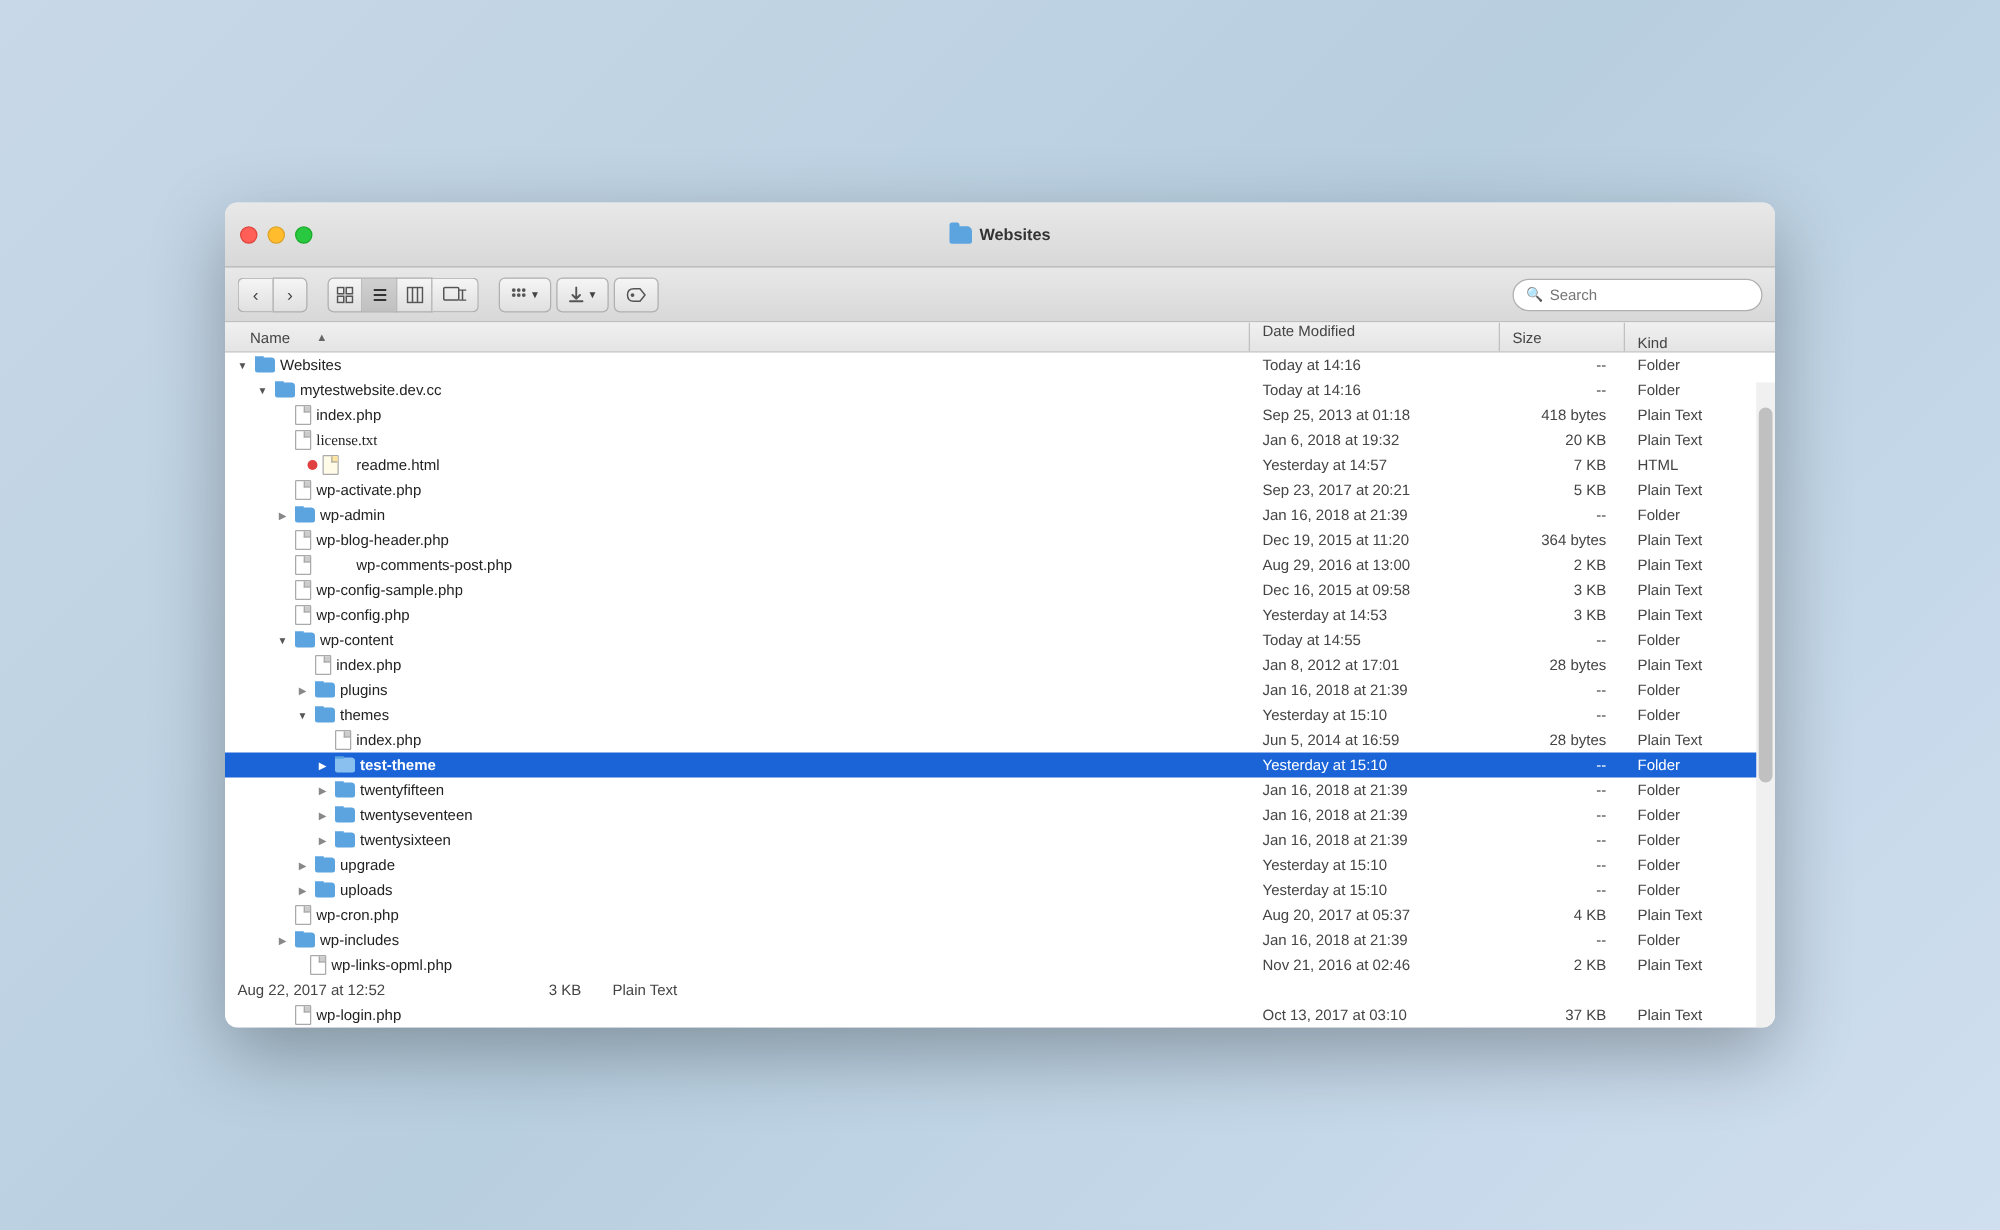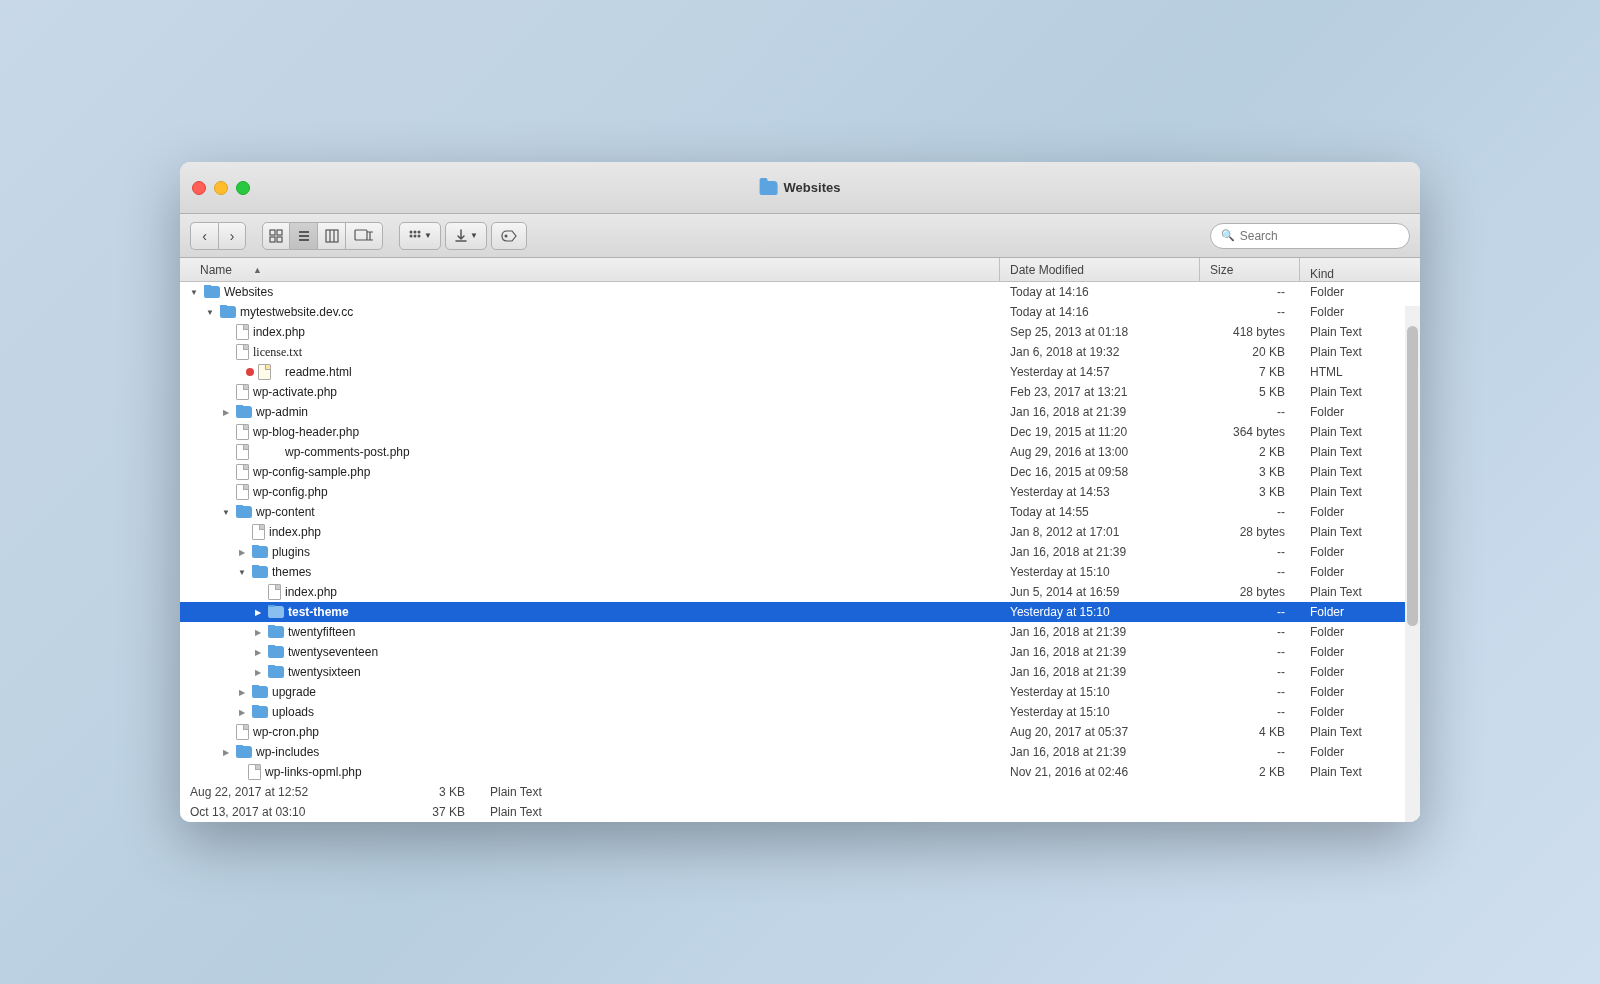--- a/index.html
+++ b/index.html
@@ -177,21 +177,20 @@
       cursor: pointer;
       height: 100%;
       border-right: 1px solid #c0c0c0;
     }
     .col-date {
       width: 200px;
       padding-left: 10px;
       border-right: 1px solid #c0c0c0;
       height: 100%;
       display: flex;
-      align-items: center;
       cursor: pointer;
     }
     .col-size {
       width: 100px;
       padding-left: 10px;
       border-right: 1px solid #c0c0c0;
       height: 100%;
       display: flex;
       align-items: center;
       cursor: pointer;
@@ -513,21 +512,21 @@
             <div class="file-date">Yesterday at 14:57</div>
             <div class="file-size">7 KB</div>
             <div class="file-kind">HTML</div>
           </div>
           <div class="file-row">
             <div class="file-name" style="padding-left: 40px;">
               <span class="disclosure"></span>
               <div class="icon-file"></div>
               <span style="overflow: hidden; text-overflow: ellipsis; white-space: nowrap;">wp-activate.php</span>
             </div>
-            <div class="file-date">Feb 23, 2017 at 13:21</div>
+            <div class="file-date">Sep 23, 2017 at 20:21</div>
             <div class="file-size">5 KB</div>
             <div class="file-kind">Plain Text</div>
           </div>
           <div class="file-row">
             <div class="file-name" style="padding-left: 40px;">
               <span class="disclosure" style="color: rgb(136, 136, 136); font-size: 8px;">▶</span>
               <div class="icon-folder"></div>
               <span style="overflow: hidden; text-overflow: ellipsis; white-space: nowrap;">wp-admin</span>
             </div>
             <div class="file-date">Jan 16, 2018 at 21:39</div>
@@ -713,20 +712,25 @@
             <div class="file-date">Nov 21, 2016 at 02:46</div>
             <div class="file-size">2 KB</div>
             <div class="file-kind">Plain Text</div>
           </div>
           <div class="file-row">
             <div class="file-date">Aug 22, 2017 at 12:52</div>
             <div class="file-size">3 KB</div>
             <div class="file-kind">Plain Text</div>
           </div>
           <div class="file-row">
+            <div class="file-name" style="padding-left: 40px;">
+              <span class="disclosure"></span>
+              <div class="icon-file"></div>
+              <span style="overflow: hidden; text-overflow: ellipsis; white-space: nowrap;">wp-login.php</span>
+            </div>
             <div class="file-date">Oct 13, 2017 at 03:10</div>
             <div class="file-size">37 KB</div>
             <div class="file-kind">Plain Text</div>
           </div>
         </div>
       <div class="scrollbar-track">
         <div class="scrollbar-thumb"></div>
       </div>
     </div>
   </div>

